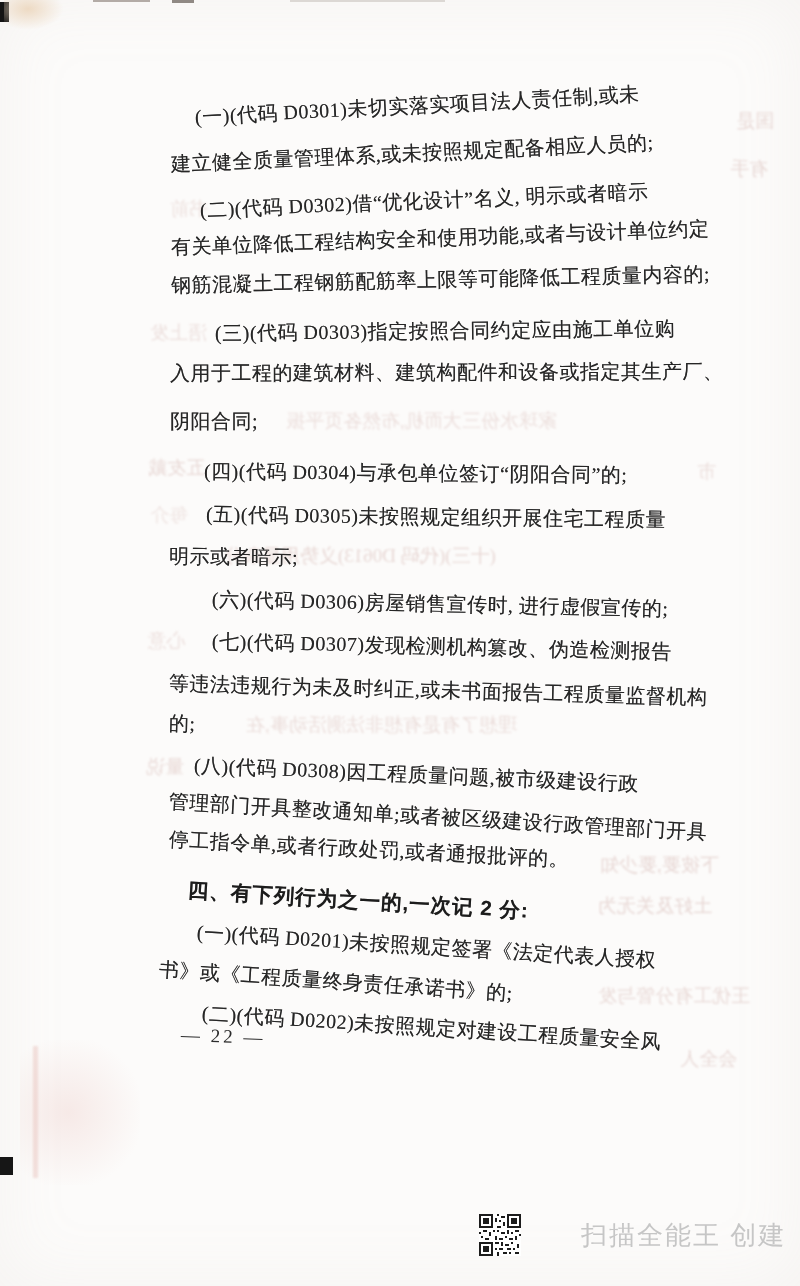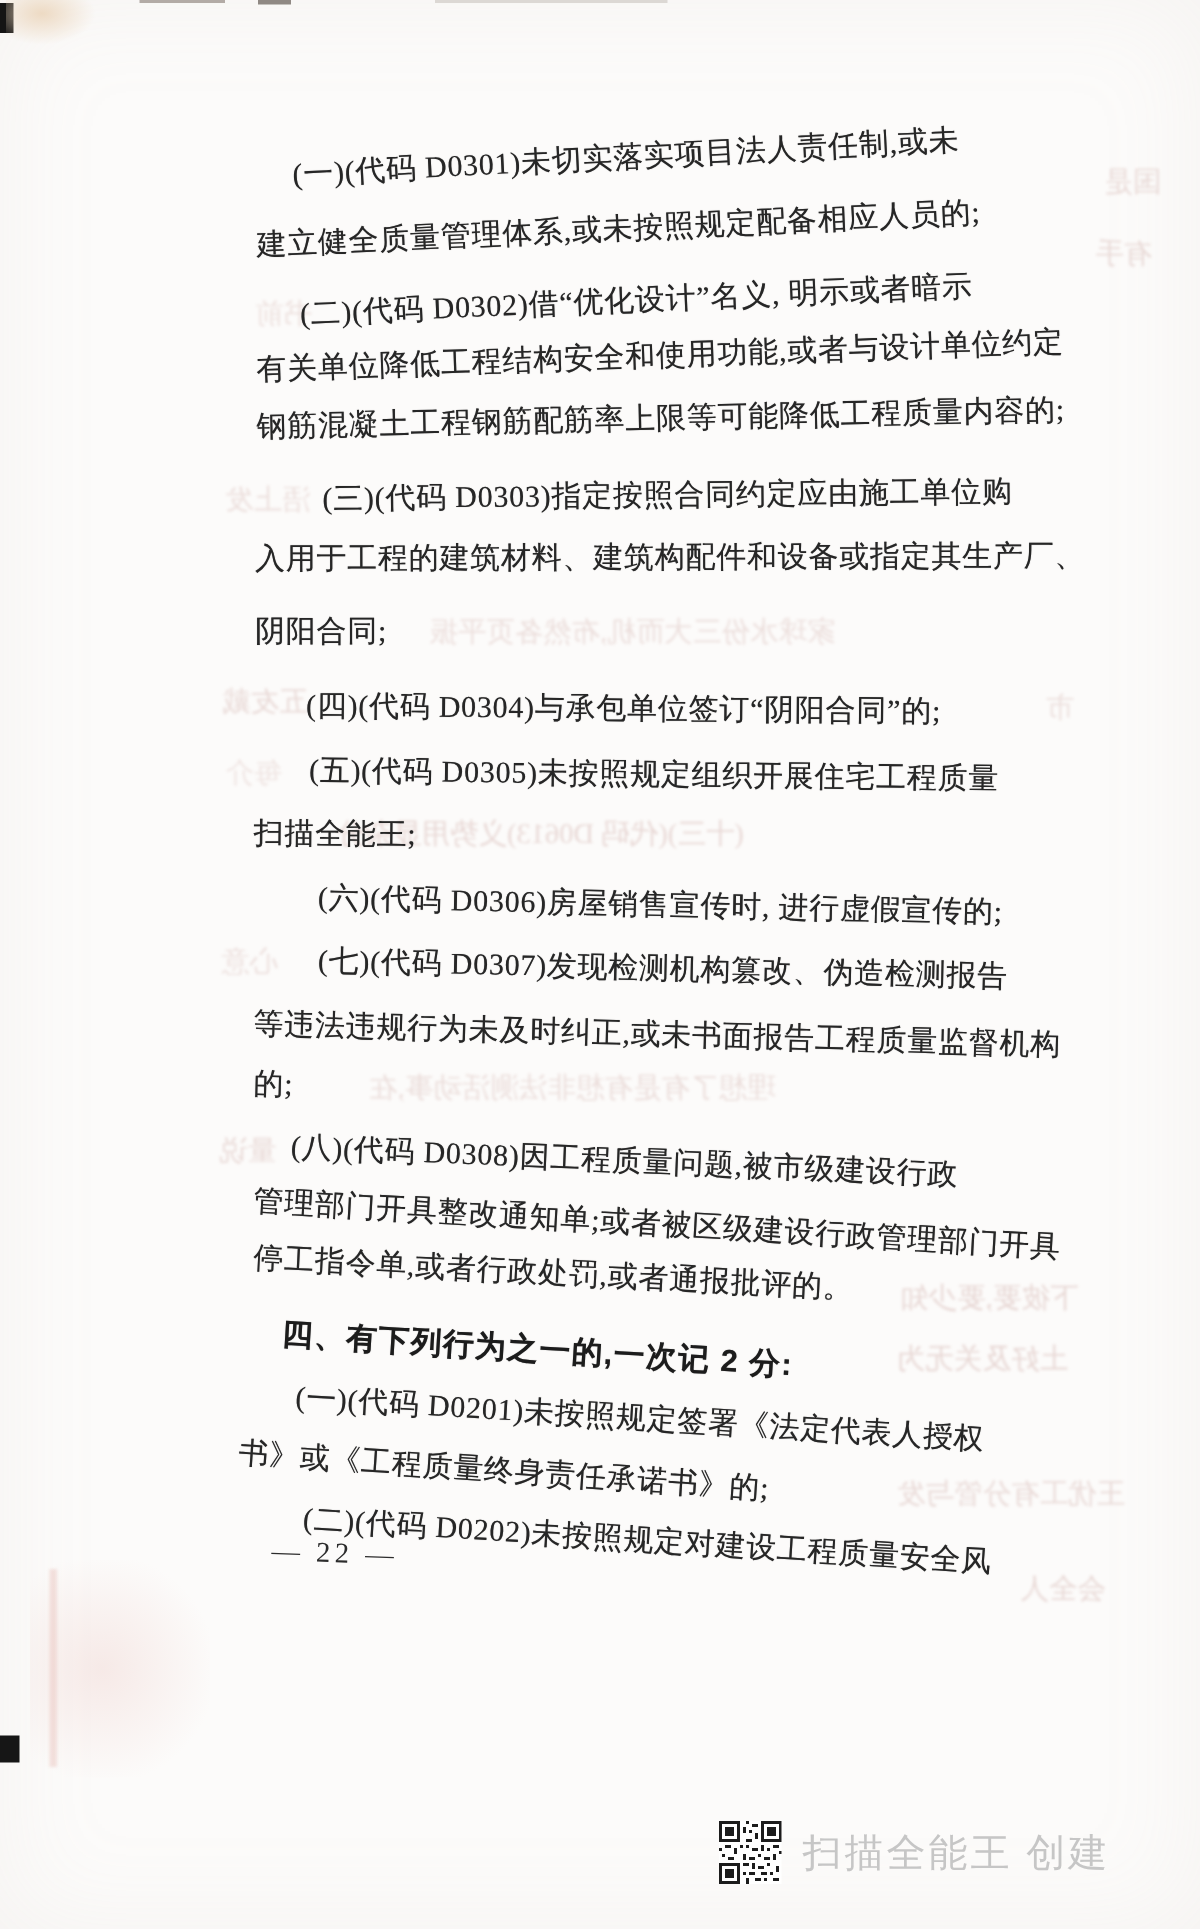--- a/index.html
+++ b/index.html
@@ -37,21 +37,21 @@
   .bar1{left:93px;top:0;width:57px;height:2px;background:#b3aba6;}
   .bar2{left:172px;top:0;width:22px;height:3px;background:#908984;}
   .bar3{left:290px;top:0;width:155px;height:2px;background:#dcd8d4;}
   .smudge-tl{left:4px;top:0;width:60px;height:30px;
     background:radial-gradient(ellipse at 40% 30%,rgba(236,215,190,.9),rgba(236,215,190,0) 70%);}
   .streak-pink{left:33px;top:1046px;width:5px;height:132px;
     background:#eccbc6;opacity:.55;filter:blur(1px);}
   .wash-pink{left:20px;top:1040px;width:120px;height:145px;
     background:radial-gradient(ellipse at 40% 50%,rgba(235,200,195,.35),rgba(235,200,195,0) 75%);}
   
-  .footer{position:absolute;left:479px;top:1214px;display:flex;align-items:flex-start;}
+  .footer{position:absolute;left:479px;top:1214px;display:flex;align-items:flex-start;gap:46px;}
   .qr{display:block;}
   .credit{
     font-family:"Liberation Sans","DejaVu Sans",sans-serif;
     font-size:26px;color:#c6c6c6;letter-spacing:2px;margin-left:14px;
     white-space:nowrap;line-height:42px;
   }
 </style>
 </head>
 <body>
 
@@ -86,21 +86,21 @@
   <div class="tl" style="left:195px;top:104px;--r:-3deg;">(一)(代码 D0301)未切实落实项目法人责任制,或未</div>
   <div class="tl" style="left:171px;top:151px;--r:-2.6deg;">建立健全质量管理体系,或未按照规定配备相应人员的;</div>
   <div class="tl" style="left:200px;top:197px;--r:-2.4deg;">(二)(代码 D0302)借“优化设计”名义, 明示或者暗示</div>
   <div class="tl" style="left:171px;top:234px;--r:-2deg;">有关单位降低工程结构安全和使用功能,或者与设计单位约定</div>
   <div class="tl" style="left:171px;top:272px;--r:-1.2deg;">钢筋混凝土工程钢筋配筋率上限等可能降低工程质量内容的;</div>
   <div class="tl" style="left:215px;top:320px;--r:-0.6deg;">(三)(代码 D0303)指定按照合同约定应由施工单位购</div>
   <div class="tl" style="left:170px;top:360px;--r:-0.2deg;">入用于工程的建筑材料、建筑构配件和设备或指定其生产厂、</div>
   <div class="tl" style="left:170px;top:408px;--r:0deg;">阴阳合同;</div>
   <div class="tl" style="left:204px;top:458px;--r:0.5deg;">(四)(代码 D0304)与承包单位签订“阴阳合同”的;</div>
   <div class="tl" style="left:206px;top:501px;--r:0.7deg;">(五)(代码 D0305)未按照规定组织开展住宅工程质量</div>
-  <div class="tl" style="left:169px;top:543px;--r:0.5deg;">扫描全能王;</div>
+  <div class="tl" style="left:169px;top:543px;--r:0.5deg;">明示或者暗示;</div>
   <div class="tl" style="left:212px;top:586px;--r:1.2deg;">(六)(代码 D0306)房屋销售宣传时, 进行虚假宣传的;</div>
   <div class="tl" style="left:212px;top:628px;--r:1.3deg;">(七)(代码 D0307)发现检测机构篡改、伪造检测报告</div>
   <div class="tl" style="left:169px;top:670px;--r:1.5deg;">等违法违规行为未及时纠正,或未书面报告工程质量监督机构</div>
   <div class="tl" style="left:169px;top:710px;--r:1.5deg;">的;</div>
   <div class="tl" style="left:194px;top:752px;--r:2.4deg;">(八)(代码 D0308)因工程质量问题,被市级建设行政</div>
   <div class="tl" style="left:169px;top:788px;--r:3.3deg;">管理部门开具整改通知单;或者被区级建设行政管理部门开具</div>
   <div class="tl" style="left:169px;top:826px;--r:2.9deg;">停工指令单,或者行政处罚,或者通报批评的。</div>
   <div class="tl head" style="left:188px;top:877px;--r:3.5deg;">四、有下列行为之一的,一次记 2 分:</div>
   <div class="tl" style="left:197px;top:919px;--r:3.5deg;">(一)(代码 D0201)未按照规定签署《法定代表人授权</div>
   <div class="tl" style="left:159px;top:956px;--r:3.9deg;">书》或《工程质量终身责任承诺书》的;</div>

